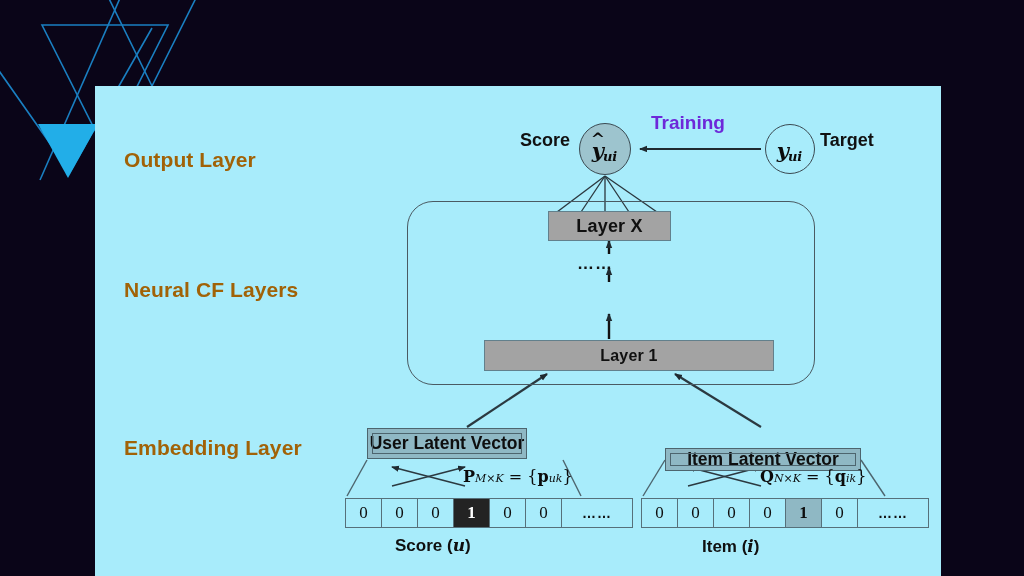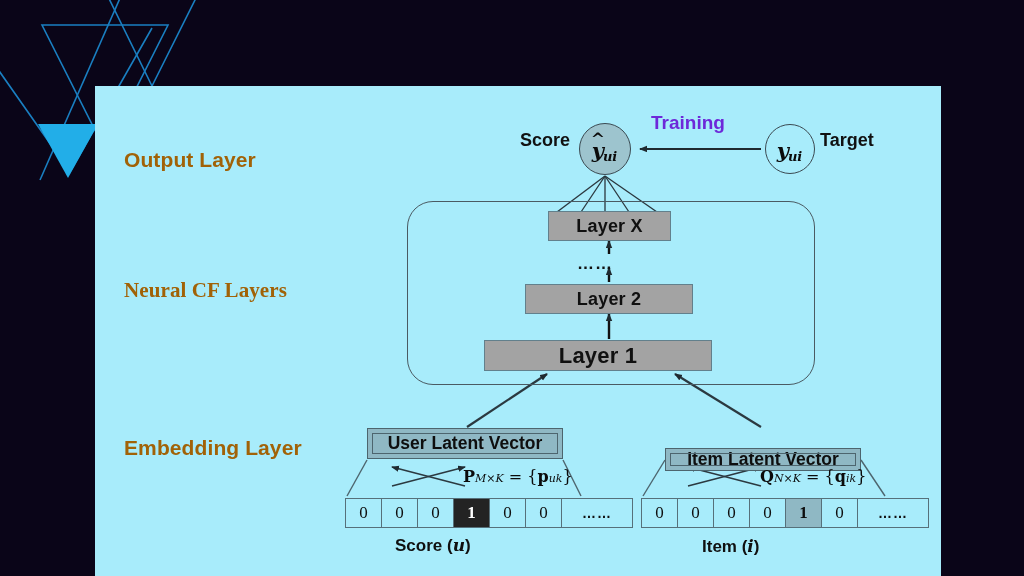--- a/index.html
+++ b/index.html
@@ -38,21 +38,21 @@
     background: #a8ecfb;
   }
 
   
   .row-label {
     position: absolute; color: #a16207;
     font-size: 21px; font-weight: bold;
     letter-spacing: .1px; white-space: nowrap;
   }
   #lbl-output    { left: 29px;  top: 62px; }
-  #lbl-neural    { left: 29px;  top: 192px; font-family: Liberation Serif, serif; }
+  #lbl-neural    { left: 29px;  top: 192px; }
   #lbl-embed     { left: 29px;  top: 350px; }
   #lbl-input     { left: 29px;  top: 420px; }
 
   
   .txt-score {
     position: absolute; left: 425px; top: 44px;
     font-size: 18px; font-weight: bold; color: #111;
   }
   .txt-target {
     position: absolute; left: 725px; top: 44px;
@@ -99,41 +99,41 @@
   }
 
   .layer-box {
     position: absolute; background: #a3a3a3;
     border: 1.5px solid #62808c;
     display: flex; align-items: center; justify-content: center;
     color: #101010; font-weight: bold; letter-spacing: .2px;
   }
   #layer-x { left: 453px; top: 125px; width: 123px; height: 30px; font-size: 18px; }
   #layer-2 { left: 430px; top: 198px; width: 168px; height: 30px; font-size: 18px; }
-  #layer-1 { left: 389px; top: 254px; width: 228px; height: 31px; font-size: 22px; }
+  #layer-1 { left: 389px; top: 254px; width: 290px; height: 31px; font-size: 16px; }
 
   .dots-vert {
     position: absolute; left: 482px; top: 168px;
     font-size: 17px; font-weight: bold; color: #111;
     letter-spacing: 1px;
   }
 
   
   .latent {
     position: absolute; background: #8fb8c4;
     border: 1.4px solid #4d656e;
     display: flex; align-items: center; justify-content: center;
     font-size: 17.5px; font-weight: bold; color: #0e0e0e;
   }
   .latent::after {
     content: ""; position: absolute; left: 4px; top: 4px;
     right: 4px; bottom: 4px; border: 1.2px solid #4d656e;
     pointer-events: none;
   }
-  #latent-user { left: 272px; top: 342px; width: 196px; height: 31px; }
+  #latent-user { left: 272px; top: 342px; width: 160px; height: 31px; }
   #latent-item { left: 570px; top: 342px; width: 196px; height: 23px; margin-top: 20px; }
 
   .mat-label {
     position: absolute;
     font-family: "DejaVu Serif", serif;
     font-size: 16px; color: #0b0b0b; white-space: nowrap;
   }
   .mat-label b { font-weight: bold; }
   .mat-label .sub { font-size: 11px; font-style: italic; }
   #mat-p { left: 368px; top: 381px; }
@@ -233,21 +233,20 @@
     </div>
 
     <div class="node" id="node-target">
       <span class="node-math"><span>y</span><sub>ui</sub></span>
     </div>
 
     <div id="cf-box"></div>
 
     <div class="layer-box" id="layer-x">Layer X</div>
     <div class="dots-vert">……</div>
-    <div class="layer-box" id="layer-2">Layer 2</div>
     <div class="layer-box" id="layer-1">Layer 1</div>
 
     <div class="latent" id="latent-user">User Latent Vector</div>
     <div class="latent" id="latent-item">Item Latent Vector</div>
 
     <div class="mat-label" id="mat-p">
       <b>P</b><span class="sub">M×K</span>
       = {<b>p</b><span class="sub">uk</span>}
     </div>
 

